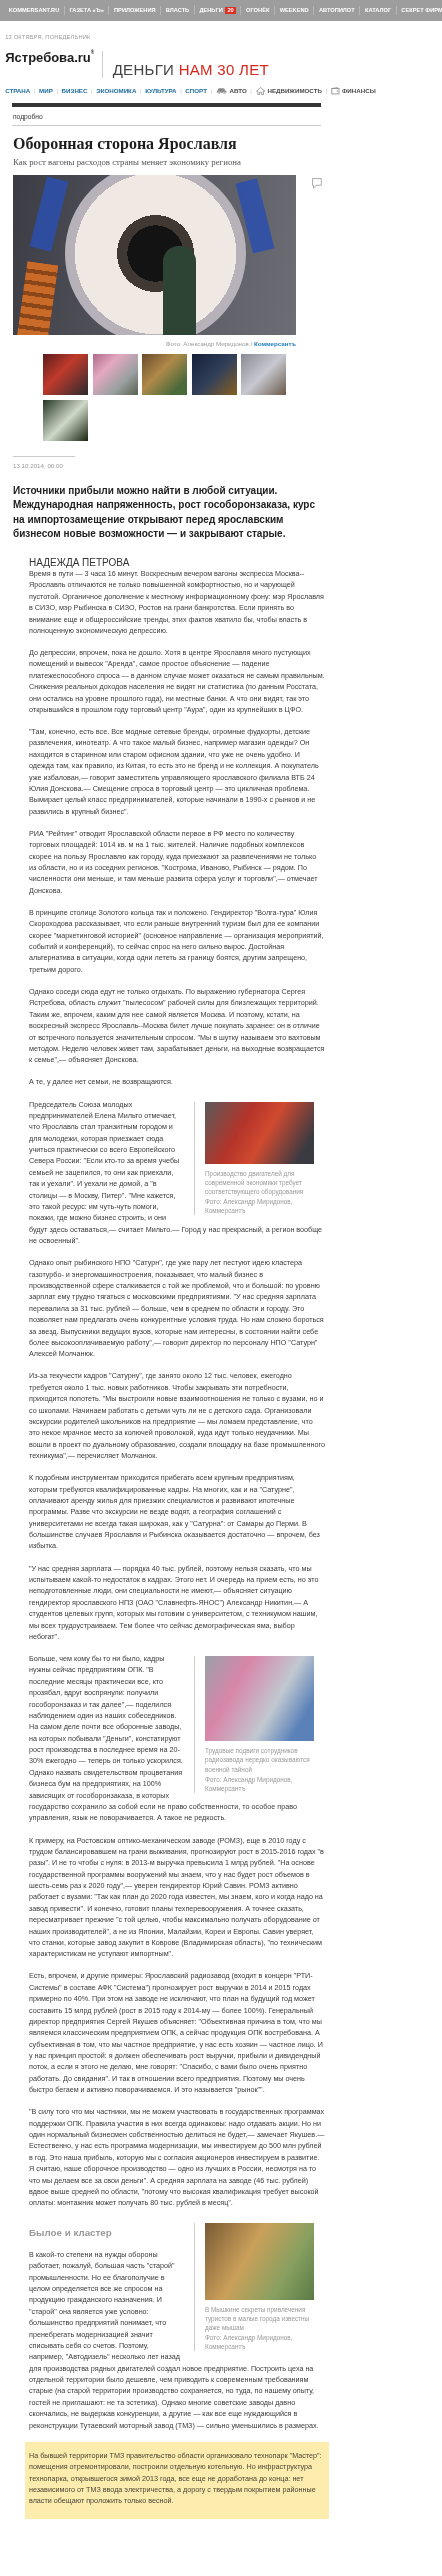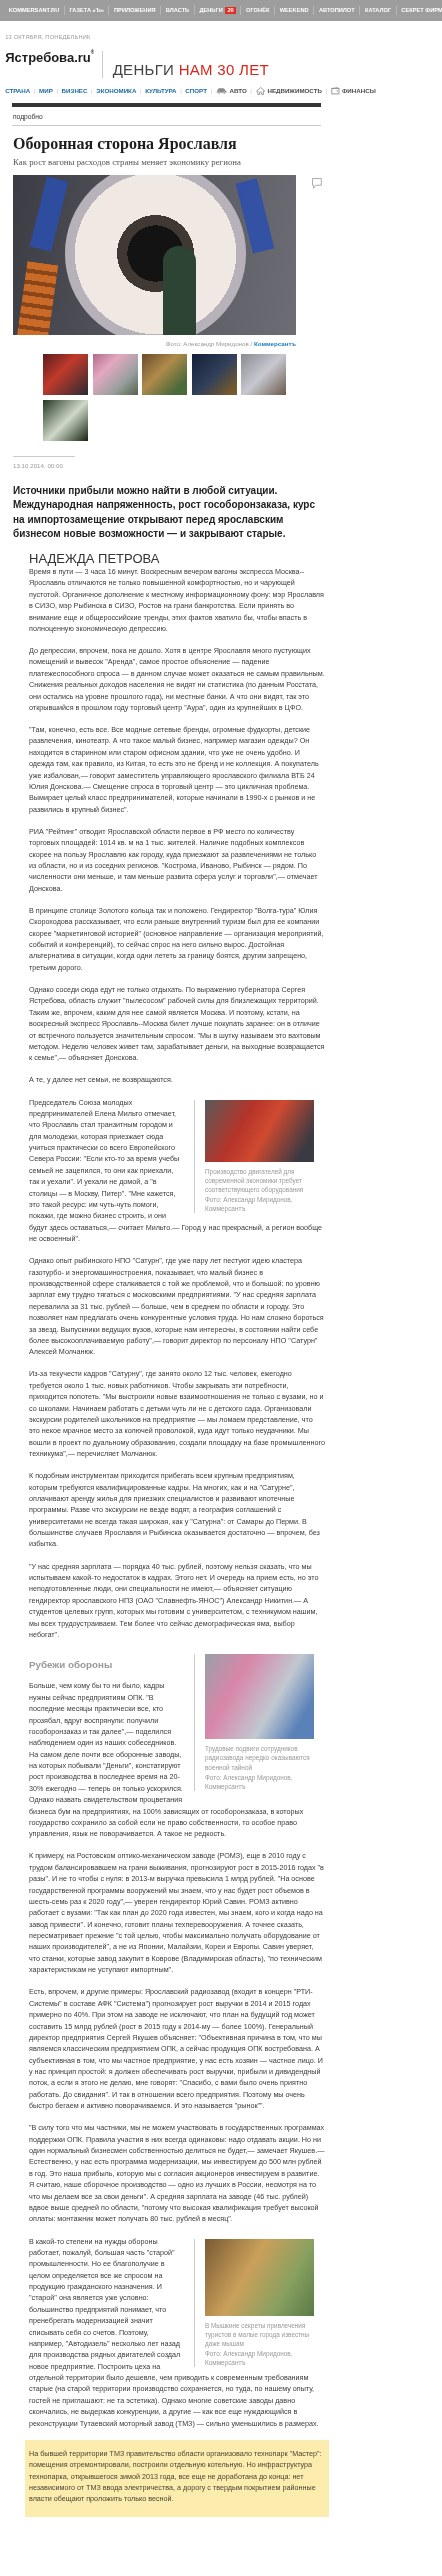--- a/index.html
+++ b/index.html
@@ -60,21 +60,21 @@
   .t4{background:linear-gradient(135deg,#141f38,#32405a 52%,#7a5a2a 92%);}
   .t5{background:linear-gradient(135deg,#8a8a92,#c8c8d0 50%,#6a5a4a);}
   .t6{background:linear-gradient(135deg,#253623,#cfd8c8 52%,#16240f);}
 
   .pub-block{margin:15.5px 0 0 13px;}
   .pub-block .mini-line{width:62px;border-top:0.5px solid #ccc;margin-bottom:4.6px;}
   .pub-date{font-size:6.2px;color:#9a9a9a;}
 
   .lead{margin:15.5px 0 0 13px;width:307px;font-size:10px;font-weight:bold;line-height:1.42;color:#222;}
 
-  .author{margin:10px 0 0 29px;font-size:13px;color:#333;}
+  .author{margin:16px 0 0 29px;font-size:10px;color:#333;}
 
   .article-body{margin:0 0 0 29px;width:296px;font-size:7.2px;line-height:1.58;color:#3b3b3b;}
   .article-body h3{font-size:9.8px;color:#9a9a9a;font-weight:bold;margin:16.5px 0 8.2px;}
   .article-body p{margin:0 0 10.8px;}
 
   aside.inline-figure{float:right;width:120px;margin:3.1px 0 4.1px 9.3px;border-left:0.5px solid #ccc;padding-left:10.3px;}
   .fig-photo{width:109px;cursor:pointer;}
   .f0{height:62px;background:linear-gradient(120deg,#5a5a5a,#b5342a 35%,#d04a30 55%,#3a3a42 88%);}
   .f1{height:85px;background:linear-gradient(120deg,#9aa0a8,#d886a8 30%,#c0c8d0 62%,#5a81b8 85%);}
   .f2{height:77px;background:linear-gradient(120deg,#7a5a34,#caa05a 40%,#88a060 72%,#5a7a46);}
@@ -217,31 +217,31 @@
   <p>Однако опыт рыбинского НПО "Сатурн", где уже пару лет пестуют идею кластера газотурбо- и энергомашиностроения, показывает, что малый бизнес в производственной сфере сталкивается с той же проблемой, что и большой: по уровню зарплат ему трудно тягаться с московскими предприятиями. "У нас средняя зарплата перевалила за 31 тыс. рублей — больше, чем в среднем по области и городу. Это позволяет нам предлагать очень конкурентные условия труда. Но нам сложно бороться за звезд. Выпускники ведущих вузов, которые нам интересны, в состоянии найти себе более высокооплачиваемую работу",— говорит директор по персоналу НПО "Сатурн" Алексей Молчанюк.</p>
   <p>Из-за текучести кадров "Сатурну", где занято около 12 тыс. человек, ежегодно требуется около 1 тыс. новых работников. Чтобы закрывать эти потребности, приходится попотеть. "Мы выстроили новые взаимоотношения не только с вузами, но и со школами. Начинаем работать с детьми чуть ли не с детского сада. Организовали экскурсии родителей школьников на предприятие — мы ломаем представление, что это некое мрачное место за колючей проволокой, куда идут только неудачники. Мы вошли в проект по дуальному образованию, создали площадку на базе промышленного техникума",— перечисляет Молчанюк.</p>
   <p>К подобным инструментам приходится прибегать всем крупным предприятиям, которым требуются квалифицированные кадры. На многих, как и на "Сатурне", оплачивают аренду жилья для приезжих специалистов и развивают ипотечные программы. Разве что экскурсии не везде водят, а география соглашений с университетами не всегда такая широкая, как у "Сатурна": от Самары до Перми. В большинстве случаев Ярославля и Рыбинска оказывается достаточно — впрочем, без избытка.</p>
   <p>"У нас средняя зарплата — порядка 40 тыс. рублей, поэтому нельзя сказать, что мы испытываем какой-то недостаток в кадрах. Этого нет. И очередь на прием есть, но это неподготовленные люди, они специальности не имеют,— объясняет ситуацию гендиректор ярославского НПЗ (ОАО "Славнефть-ЯНОС") Александр Никитин.— А студентов целевых групп, которых мы готовим с университетом, с техникумом нашим, мы всех трудоустраиваем. Тем более что сейчас демографическая яма, выбор небогат".</p>
 
   <aside class="inline-figure">
     <div class="fig-photo f1"></div>
     <div class="fig-caption">Трудовые подвиги сотрудников радиозавода нередко оказываются военной тайной</div>
     <div class="fig-credit">Фото: Александр Миридонов, Коммерсантъ</div>
   </aside>
-  <h3>Рубежи обороны</h3>
   <p>Больше, чем кому бы то ни было, кадры нужны сейчас предприятиям ОПК. "В последние месяцы практически все, кто прозябал, вдруг воспрянули: получили гособоронзаказ и так далее",— поделился наблюдением один из наших собеседников. На самом деле почти все оборонные заводы, на которых побывали "Деньги", констатируют рост производства в последнее время на 20-30% ежегодно — теперь он только ускорился. Однако назвать свидетельством процветания бизнеса бум на предприятиях, на 100% зависящих от гособоронзаказа, в которых государство сохранило за собой если не право собственности, то особое право управления, язык не поворачивается. А такое не редкость.</p>
   <p>К примеру, на Ростовском оптико-механическом заводе (РОМЗ), еще в 2010 году с трудом балансировавшем на грани выживания, прогнозируют рост в 2015-2016 годах "в разы". И не то чтобы с нуля: в 2013-м выручка превысила 1 млрд рублей. "На основе государственной программы вооружений мы знаем, что у нас будет рост объемов в шесть-семь раз к 2020 году",— уверен гендиректор Юрий Савин. РОМЗ активно работает с вузами: "Так как план до 2020 года известен, мы знаем, кого и когда надо на завод привести". И конечно, готовит планы техперевооружения. А точнее сказать, пересматривает прежние "с той целью, чтобы максимально получать оборудование от наших производителей", а не из Японии, Малайзии, Кореи и Европы. Савин уверяет, что станки, которые завод закупит в Коврове (Владимирская область), "по техническим характеристикам не уступают импортным".</p>
   <p>Есть, впрочем, и другие примеры: Ярославский радиозавод (входит в концерн "РТИ-Системы" в составе АФК "Система") прогнозирует рост выручки в 2014 и 2015 годах примерно по 40%. При этом на заводе не исключают, что план на будущий год может составить 15 млрд рублей (рост в 2015 году к 2014-му — более 100%). Генеральный директор предприятия Сергей Якушев объясняет: "Объективная причина в том, что мы являемся классическим предприятием ОПК, а сейчас продукция ОПК востребована. А субъективная в том, что мы частное предприятие, у нас есть хозяин — частное лицо. И у нас принцип простой: я должен обеспечивать рост выручки, прибыли и дивидендный поток, а если я этого не делаю, мне говорят: "Спасибо, с вами было очень приятно работать. До свидания". И так в отношении всего предприятия. Поэтому мы очень быстро бегаем и активно поворачиваемся. И это называется "рынок"".</p>
   <p>"В силу того что мы частники, мы не можем участвовать в государственных программах поддержки ОПК. Правила участия в них всегда одинаковы: надо отдавать акции. Но ни один нормальный бизнесмен собственностью делиться не будет,— замечает Якушев.— Естественно, у нас есть программа модернизации, мы инвестируем до 500 млн рублей в год. Это наша прибыль, которую мы с согласия акционеров инвестируем в развитие. Я считаю, наше сборочное производство — одно из лучших в России, несмотря на то что мы делаем все за свои деньги". А средняя зарплата на заводе (46 тыс. рублей) вдвое выше средней по области, "потому что высокая квалификация требует высокой оплаты: монтажник может получать 80 тыс. рублей в месяц".</p>
 
   <aside class="inline-figure">
     <div class="fig-photo f2"></div>
     <div class="fig-caption">В Мышкине секреты привлечения туристов в малые города известны даже мышам</div>
     <div class="fig-credit">Фото: Александр Миридонов, Коммерсантъ</div>
   </aside>
+  <h3>Былое и кластер</h3>
   <p>В какой-то степени на нужды обороны работает, пожалуй, большая часть "старой" промышленности. Но ее благополучие в целом определяется все же спросом на продукцию гражданского назначения. И "старой" она является уже условно: большинство предприятий понимает, что пренебрегать модернизацией значит списывать себя со счетов. Поэтому, например, "Автодизель" несколько лет назад для производства рядных двигателей создал новое предприятие. Построить цеха на отдельной территории было дешевле, чем приводить к современным требованиям старые (на старой территории производство сохраняется, но туда, по нашему опыту, гостей не приглашают: не та эстетика). Однако многие советские заводы давно скончались, не выдержав конкуренции, а другие — как все еще нуждающийся в реконструкции Тутаевский моторный завод (ТМЗ) — сильно уменьшились в размерах.</p>
 
   <div class="highlight">
     <p>На бывшей территории ТМЗ правительство области организовало технопарк "Мастер": помещения отремонтировали, построили отдельную котельную. Но инфраструктура технопарка, открывшегося зимой 2013 года, все еще не доработана до конца: нет независимого от ТМЗ ввода электричества, а дорогу с твердым покрытием районные власти обещают проложить только весной.</p>
 
   </div>
 
 </div>
 
 

